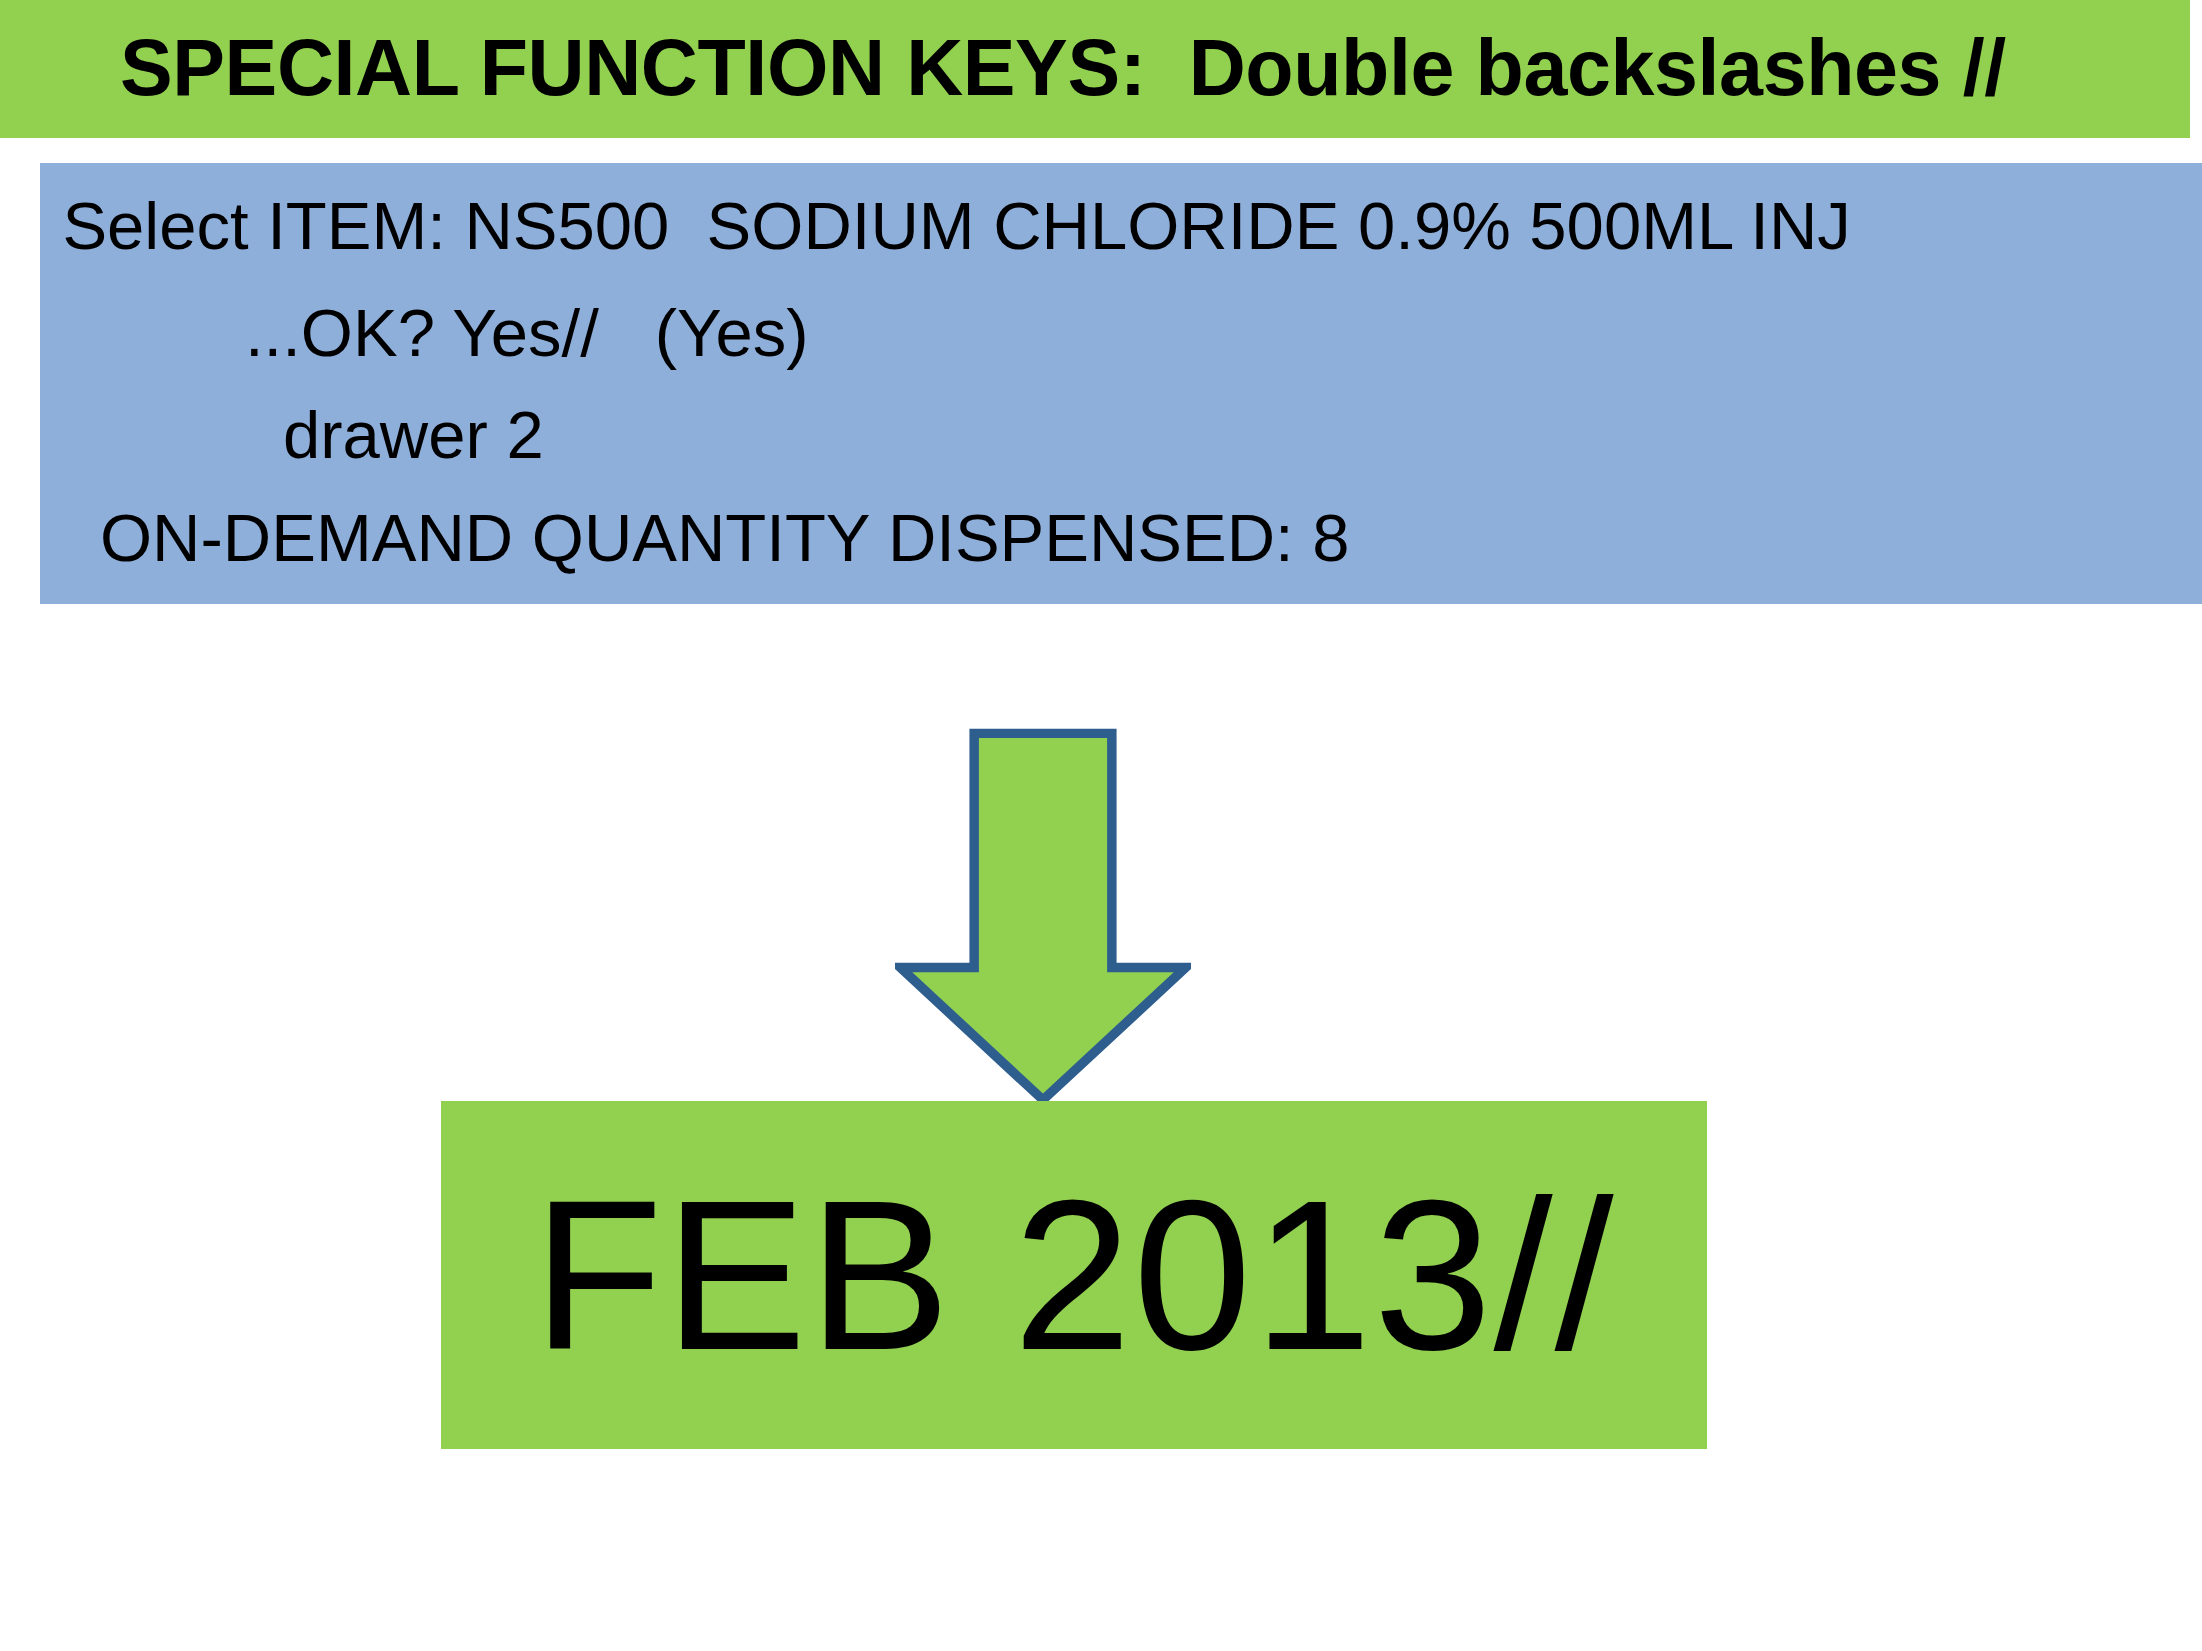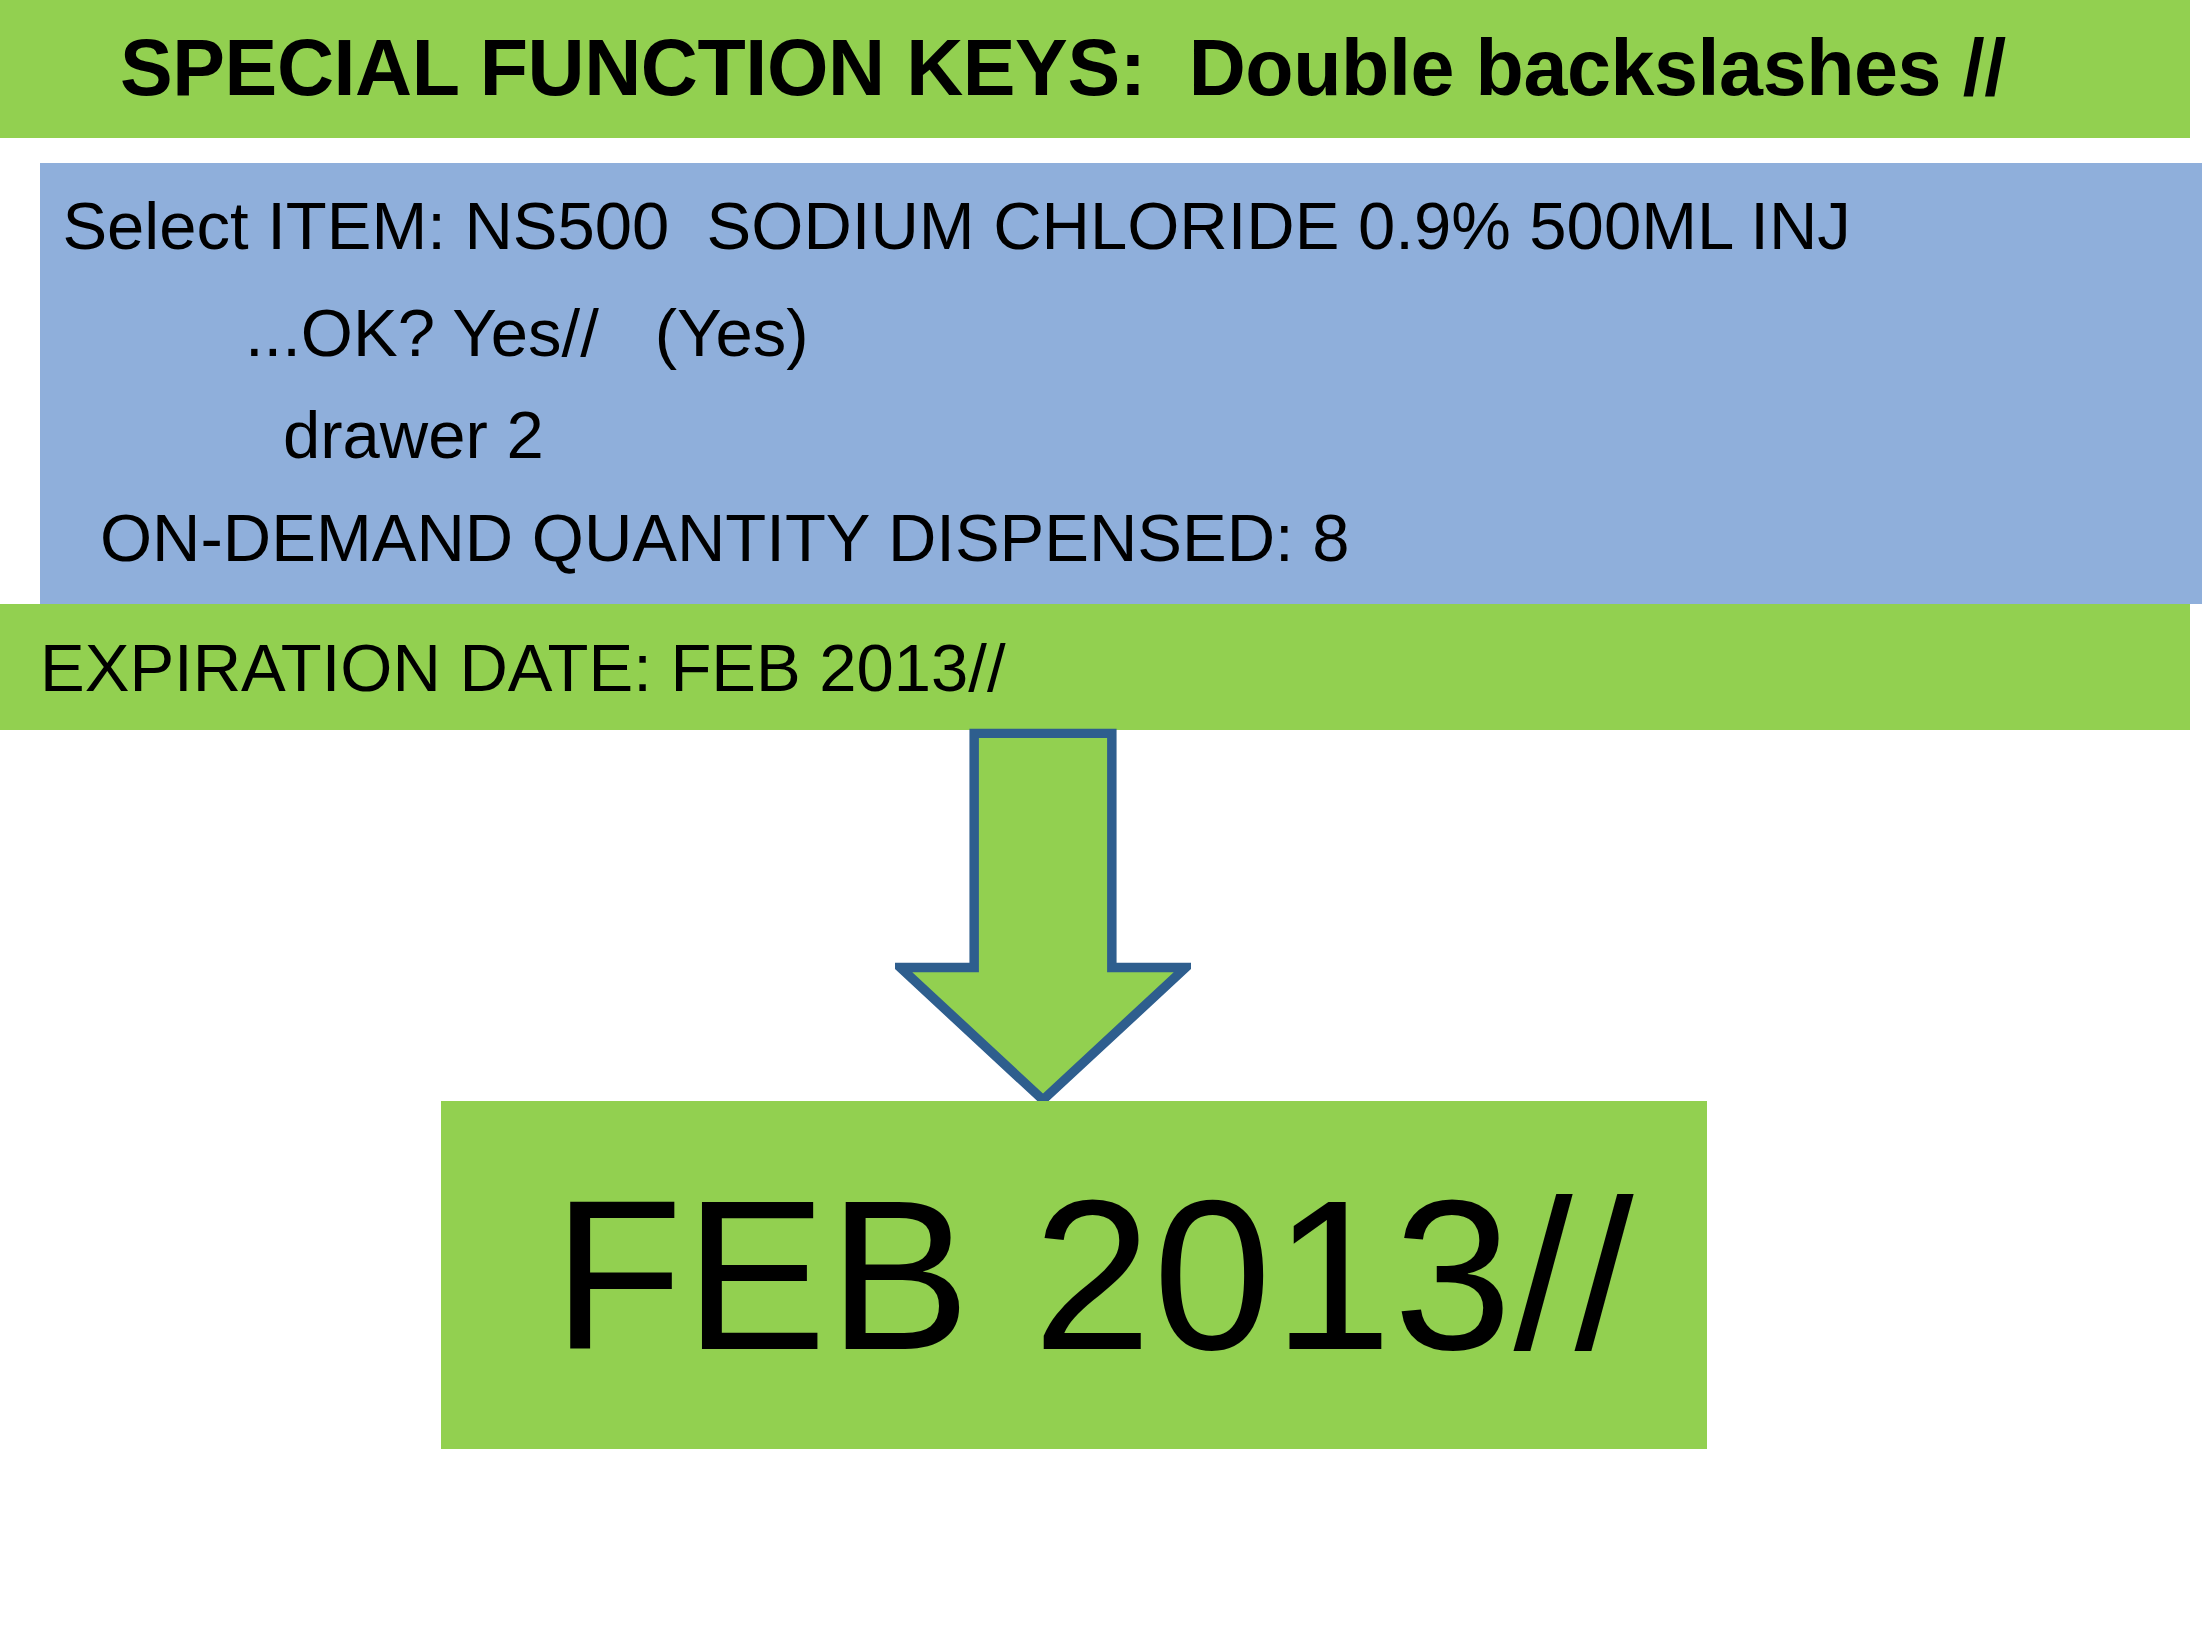--- a/index.html
+++ b/index.html
@@ -114,42 +114,38 @@
     top: 0;
     width: 1266px;
     height: 348px;
     display: flex;
     align-items: center;
     justify-content: center;
     font-size: 213px;
     color: #000000;
     white-space: pre;
     letter-spacing: 1.7px;
-    padding-left: 20px;
   }
 </style>
 </head>
 <body>
 
 <div id="slide">
 
   <div class="title-band">
     <div class="title-text">SPECIAL FUNCTION KEYS:  Double backslashes //</div>
   </div>
 
   <div class="console-panel">
     <div class="console-line l0">Select ITEM: NS500  SODIUM CHLORIDE 0.9% 500ML INJ</div>
     <div class="console-line l1">...OK? Yes//   (Yes)</div>
     <div class="console-line l2">drawer 2</div>
     <div class="console-line l3">ON-DEMAND QUANTITY DISPENSED: 8</div>
   </div>
 
-  <div class="exp-band">
-    <div class="exp-text">EXPIRATION DATE: FEB 2013//</div>
-  </div>
 
   <div class="arrow-wrap">
     <svg viewBox="0 0 344 440" xmlns="http://www.w3.org/2000/svg">
       <polygon points="92,6 252,6 252,278 338,278 172,432 6,278 92,278" fill="#92D050" stroke="#2E5E8E" stroke-width="11" stroke-linejoin="miter"></polygon>
     </svg>
   </div>
 
   <div class="result-box">
     <div class="result-text">FEB 2013//</div>
   </div>

